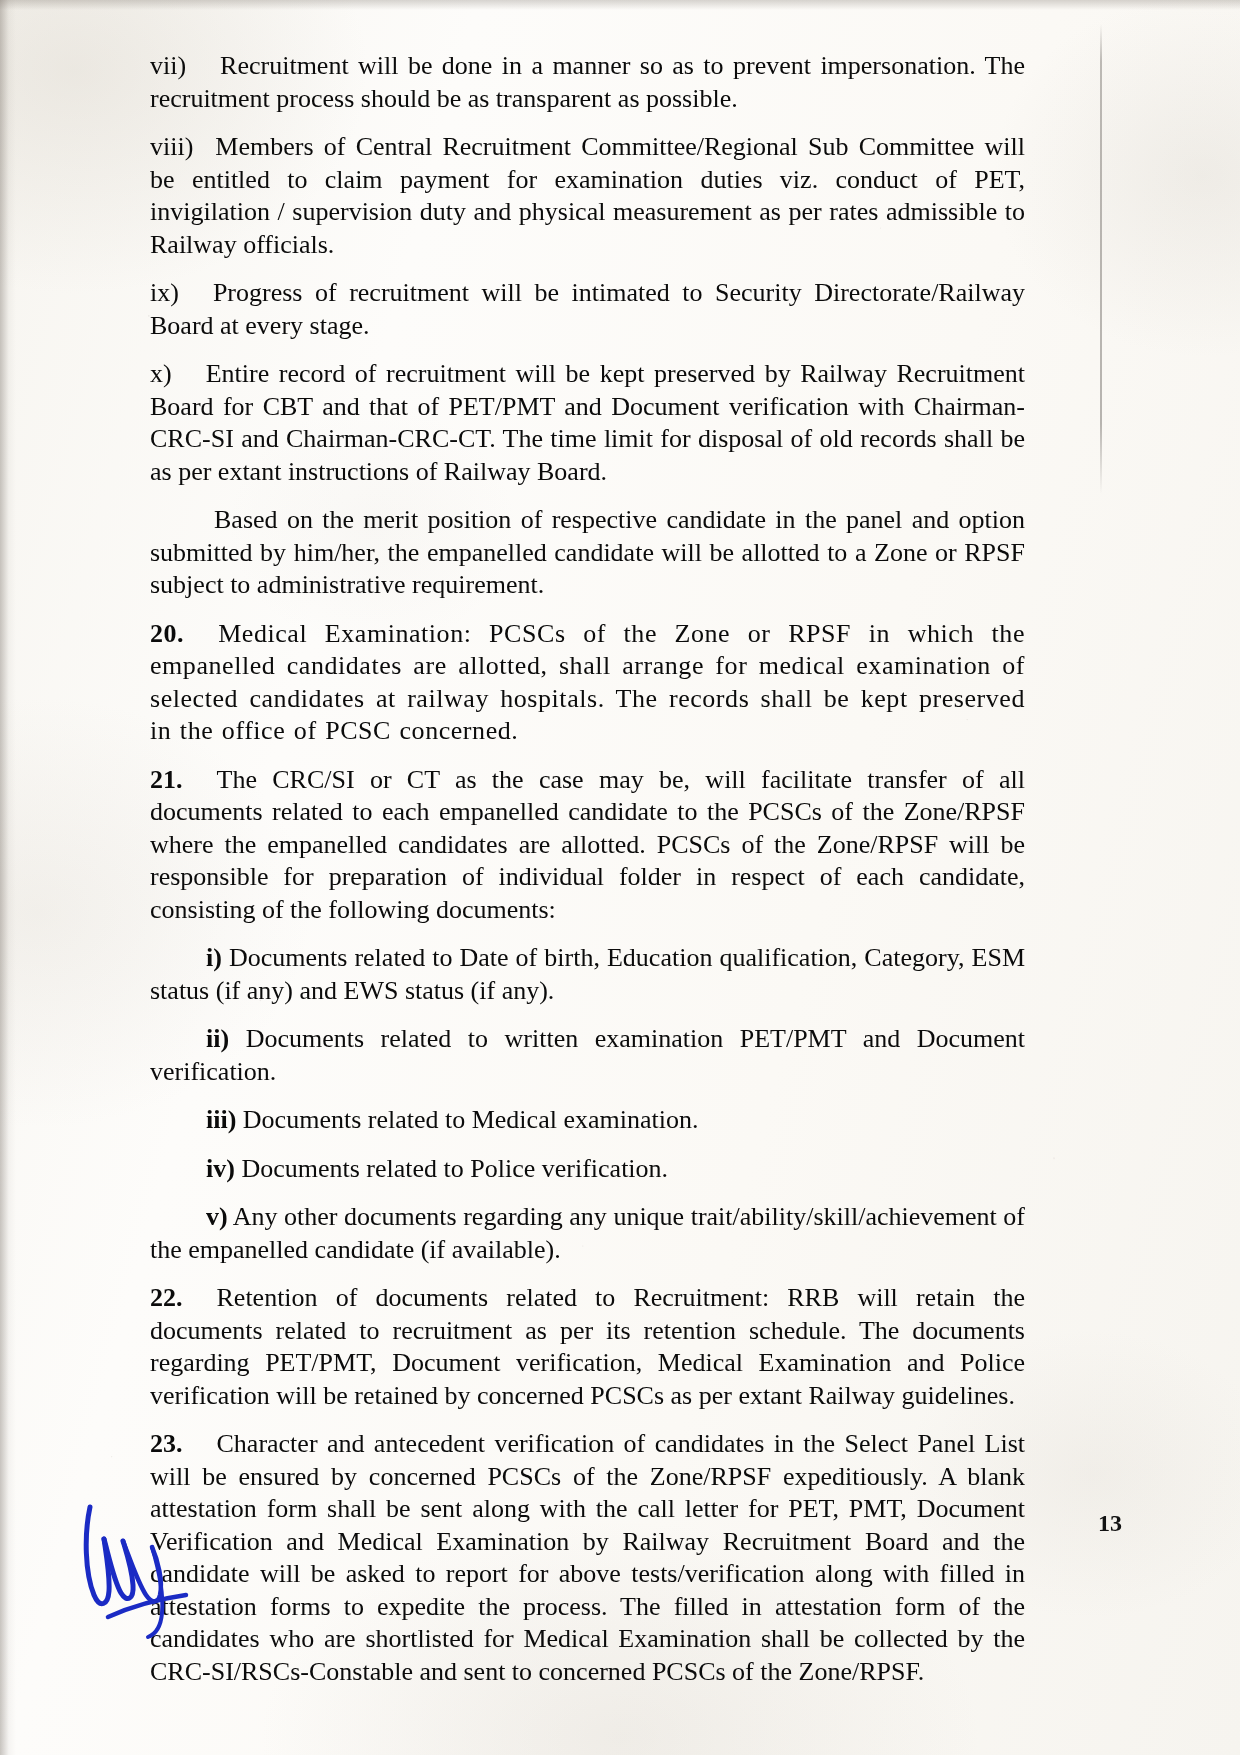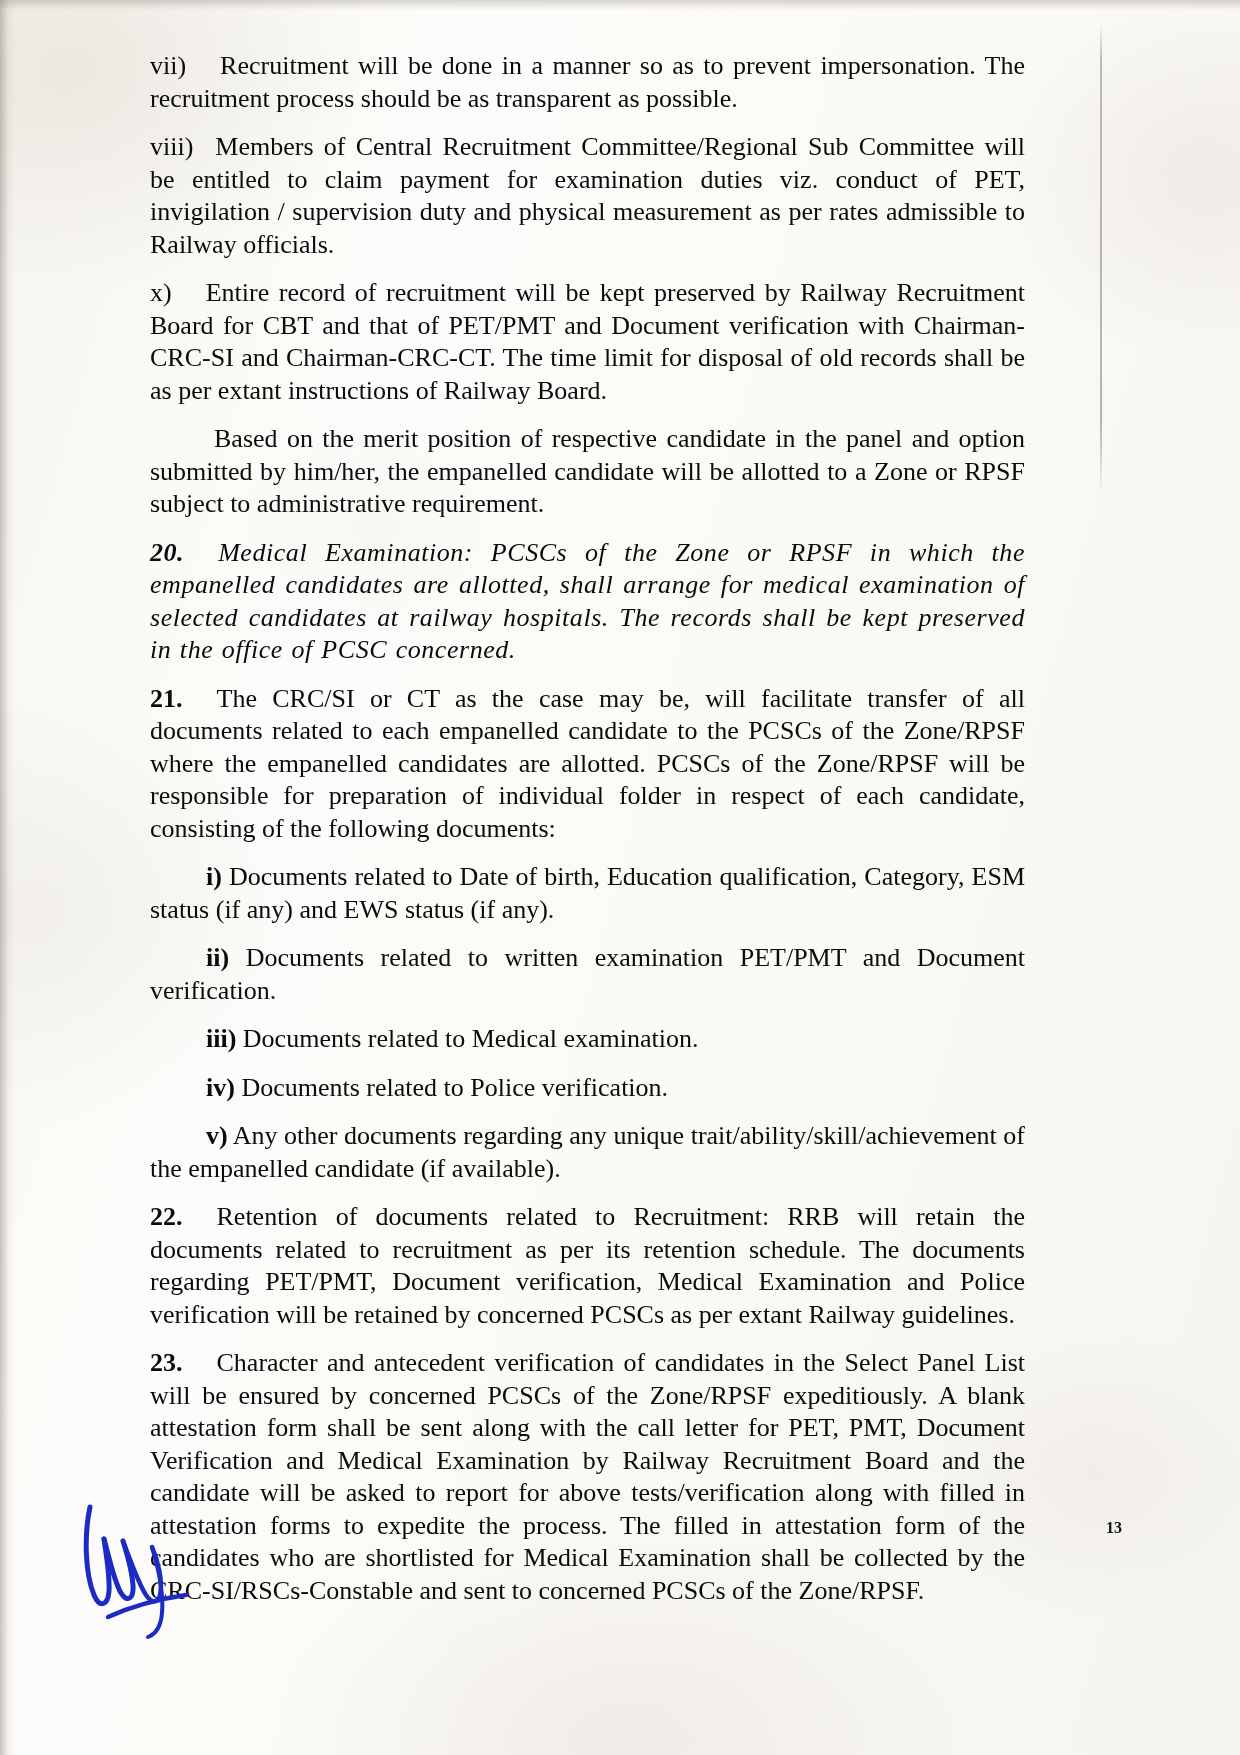--- a/index.html
+++ b/index.html
@@ -106,28 +106,28 @@
   
   .indent-first { text-indent: 64px; }
   .indent-sub   { text-indent: 56px; }
 
   
   .mt-lg { margin-top: 26px; }
   .mt-xl { margin-top: 40px; }
   .mb-sm { margin-bottom: 10px; }
 
   
-  .tracked { letter-spacing: 0.55px; word-spacing: 1.5px; font-style: italic; }
+  .tracked { letter-spacing: 0.55px; word-spacing: 1.5px; }
 
   
   #page-number {
     position: absolute;
     right: 118px;
     bottom: 218px;
-    font-size: 16px;
+    font-size: 24px;
     font-weight: bold;
     color: #121212;
   }
 
   
   #signature {
     position: absolute;
     left: 78px;
     bottom: 110px;
     width: 130px;
@@ -147,20 +147,23 @@
   <div id="content">
 
     <p class="para">
       <span class="marker">vii)</span><span class="gap-wide"></span><span>Recruitment will be done in a manner so as to prevent impersonation. The recruitment process should be as transparent as possible.</span>
     </p>
 
     <p class="para mt-lg">
       <span class="marker">viii)</span><span class="gap-med"></span><span>Members of Central Recruitment Committee/Regional Sub Committee will be entitled to claim payment for examination duties viz. conduct of PET, invigilation / supervision duty and physical measurement as per rates admissible to Railway officials.</span>
     </p>
 
+    <p class="para mt-lg">
+      <span class="marker">ix)</span><span class="gap-wide"></span><span>Progress of recruitment will be intimated to Security Directorate/Railway Board at every stage.</span>
+    </p>
 
     <p class="para mt-lg">
       <span class="marker">x)</span><span class="gap-wide"></span><span>Entire record of recruitment will be kept preserved by Railway Recruitment Board for CBT and that of PET/PMT and Document verification with Chairman-CRC-SI and Chairman-CRC-CT. The time limit for disposal of old records shall be as per extant instructions of Railway Board.</span>
     </p>
 
 
     <p class="para indent-first">
       <span>Based on the merit position of respective candidate in the panel and option submitted by him/her, the empanelled candidate will be allotted to a Zone or RPSF subject to administrative requirement.</span>
     </p>
 

